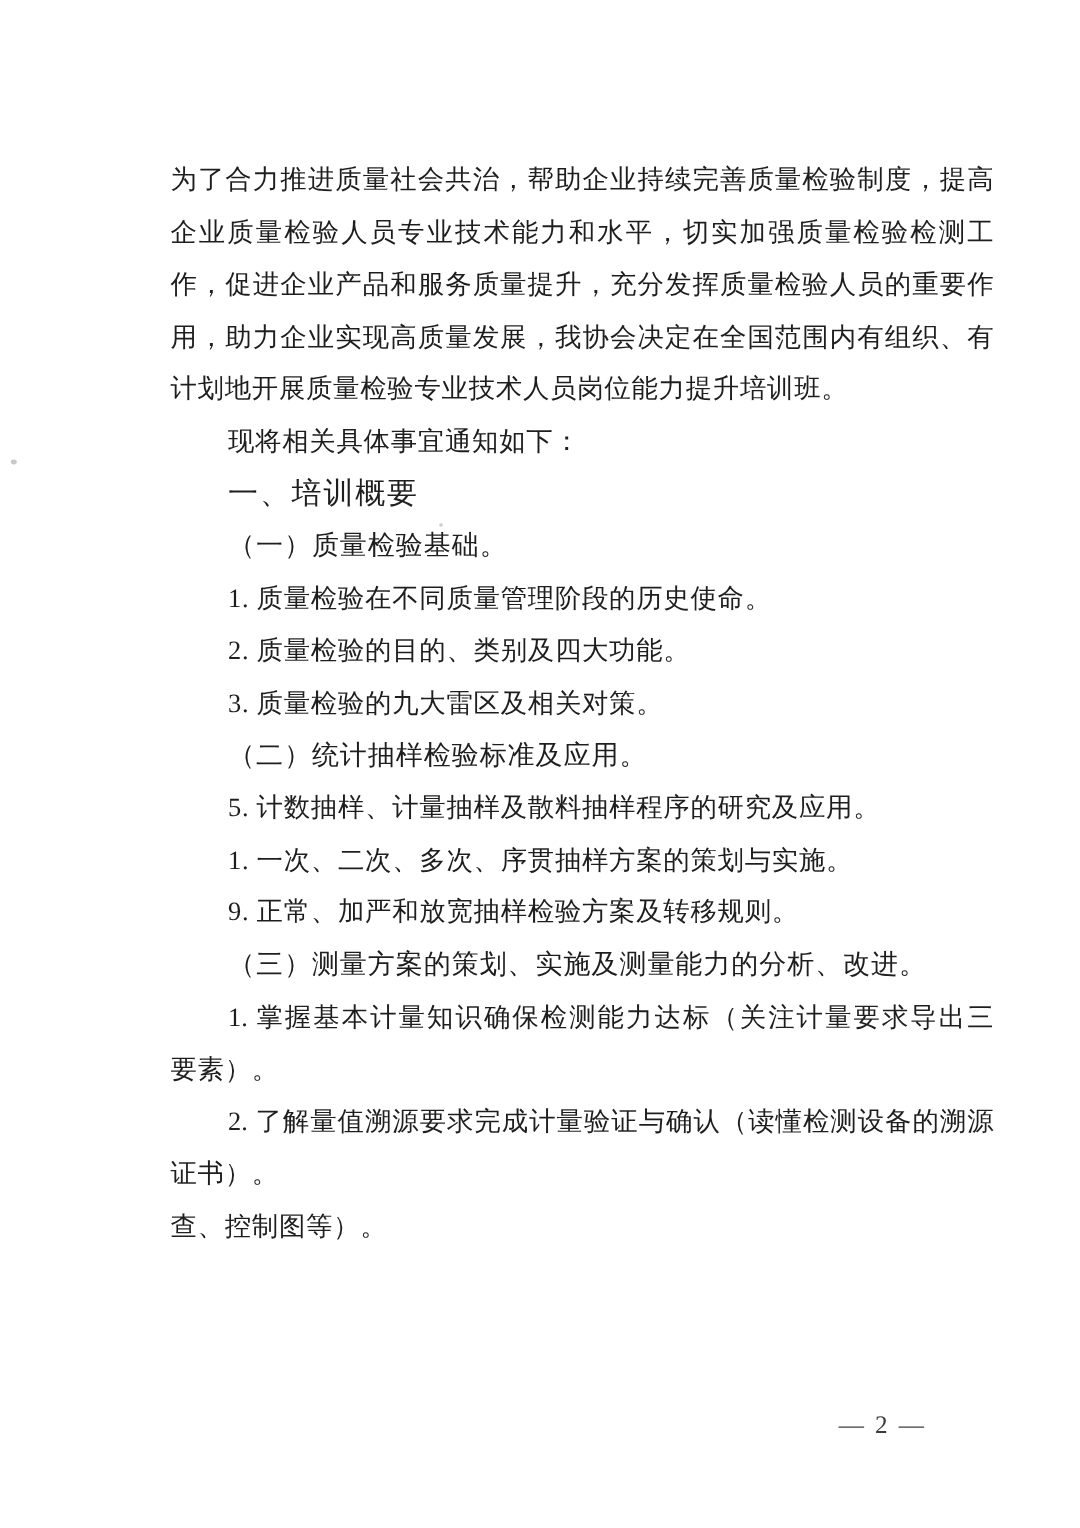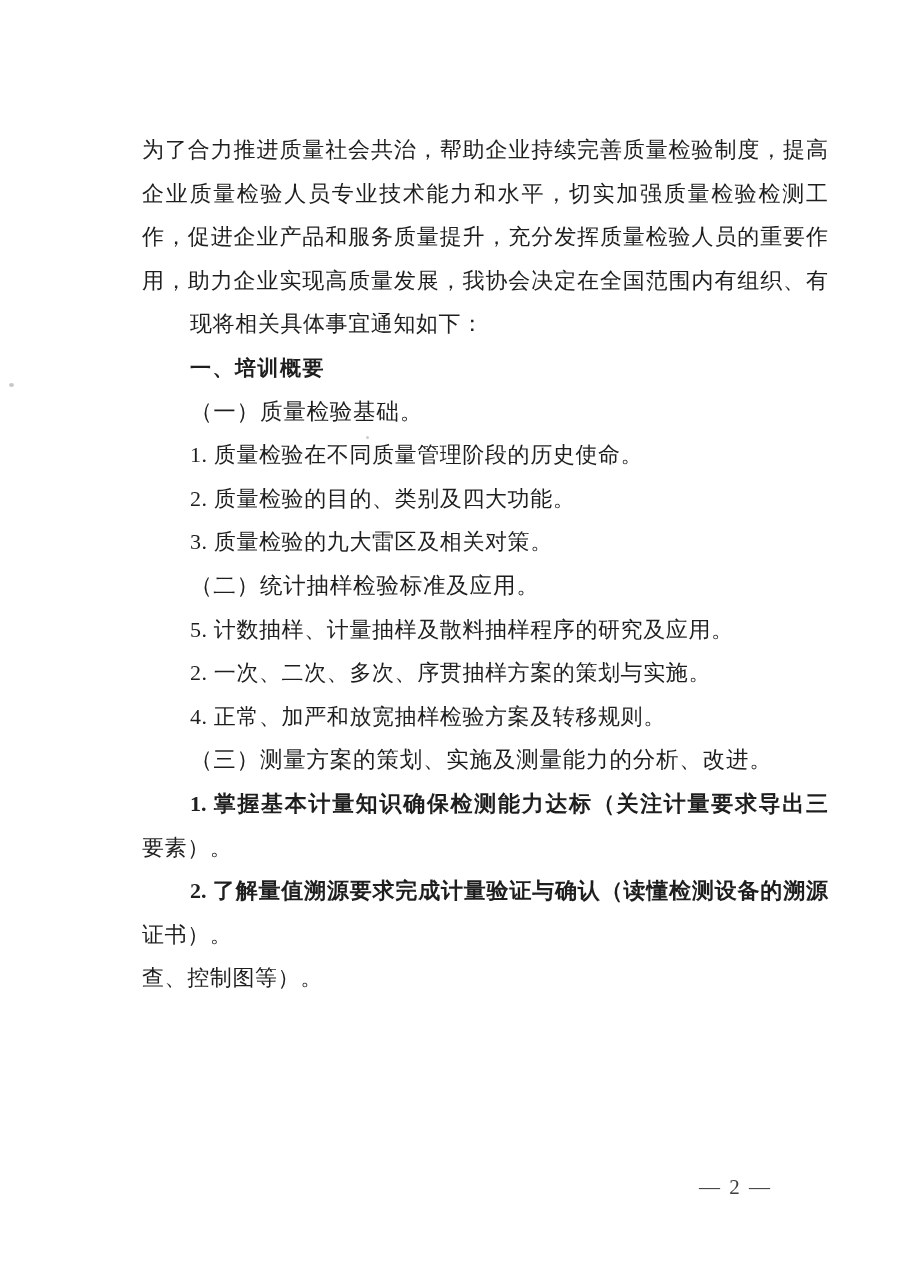--- a/index.html
+++ b/index.html
@@ -34,26 +34,25 @@
     letter-spacing: 0;
     text-align: justify;
     text-align-last: justify;
   }
   .ind {
     padding-left: 48px;
   }
   .ind.fill {
     padding-left: 0;
     text-indent: 48px;
-    font-weight: bold;
   }
   .h-num {
     font-family: "Liberation Sans", "DejaVu Sans", sans-serif;
-    font-weight: 700;
-    font-size: 21px;
+    font-weight: 400;
+    font-size: 25px;
     letter-spacing: 1.5px;
   }
   .h-sub {
     font-weight: 400;
     font-size: 22.5px;
     letter-spacing: 0.8px;
   }
   .footer {
     position: absolute;
     top: 1171px;
@@ -74,34 +73,35 @@
   .speck-b { left: 366px; top: 436px; width: 3px; height: 3px; opacity: .5; }
 </style>
 </head>
 <body>
 
 <div class="doc">
   <div class="ln fill">为了合力推进质量社会共治，帮助企业持续完善质量检验制度，提高</div>
   <div class="ln fill">企业质量检验人员专业技术能力和水平，切实加强质量检验检测工</div>
   <div class="ln fill">作，促进企业产品和服务质量提升，充分发挥质量检验人员的重要作</div>
   <div class="ln fill">用，助力企业实现高质量发展，我协会决定在全国范围内有组织、有</div>
+  <div class="ln">计划地开展质量检验专业技术人员岗位能力提升培训班。</div>
 
   <div class="ln ind">现将相关具体事宜通知如下：</div>
 
   <div class="ln ind h-num">一、培训概要</div>
 
   <div class="ln ind h-sub">（一）质量检验基础。</div>
   <div class="ln ind">1. 质量检验在不同质量管理阶段的历史使命。</div>
   <div class="ln ind">2. 质量检验的目的、类别及四大功能。</div>
   <div class="ln ind">3. 质量检验的九大雷区及相关对策。</div>
 
   <div class="ln ind h-sub">（二）统计抽样检验标准及应用。</div>
   <div class="ln ind">5. 计数抽样、计量抽样及散料抽样程序的研究及应用。</div>
-  <div class="ln ind">2. 一次、二次、多次、序贯抽样方案的策划与实施。</div>
-  <div class="ln ind">4. 正常、加严和放宽抽样检验方案及转移规则。</div>
+  <div class="ln ind">1. 一次、二次、多次、序贯抽样方案的策划与实施。</div>
+  <div class="ln ind">9. 正常、加严和放宽抽样检验方案及转移规则。</div>
 
   <div class="ln ind h-sub">（三）测量方案的策划、实施及测量能力的分析、改进。</div>
   <div class="ln ind fill">1. 掌握基本计量知识确保检测能力达标（关注计量要求导出三</div>
   <div class="ln">要素）。</div>
   <div class="ln ind fill">2. 了解量值溯源要求完成计量验证与确认（读懂检测设备的溯源</div>
   <div class="ln">证书）。</div>
   <div class="ln">查、控制图等）。</div>
 </div>
 
 <div class="footer">— 2 —</div>

